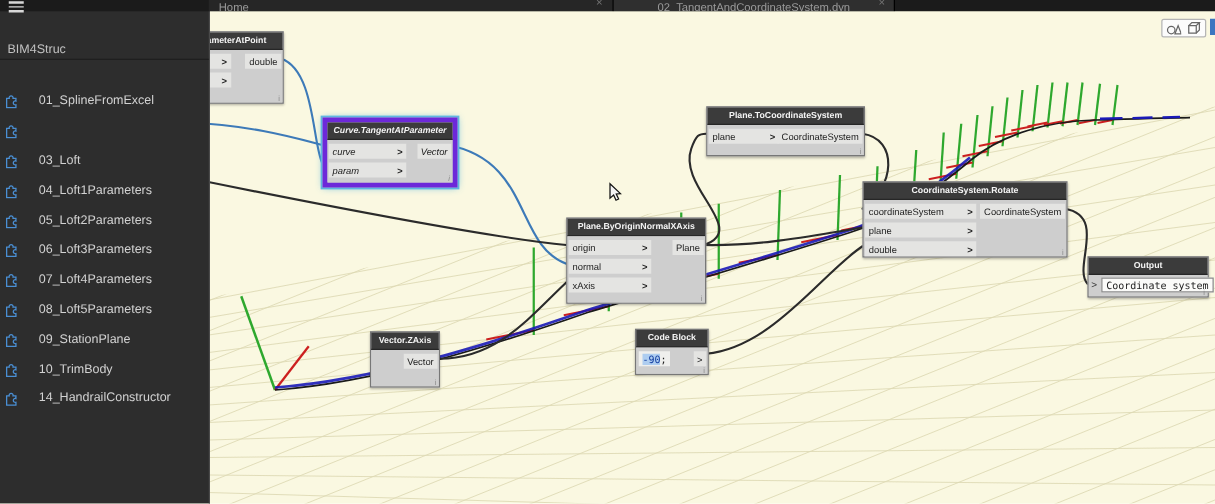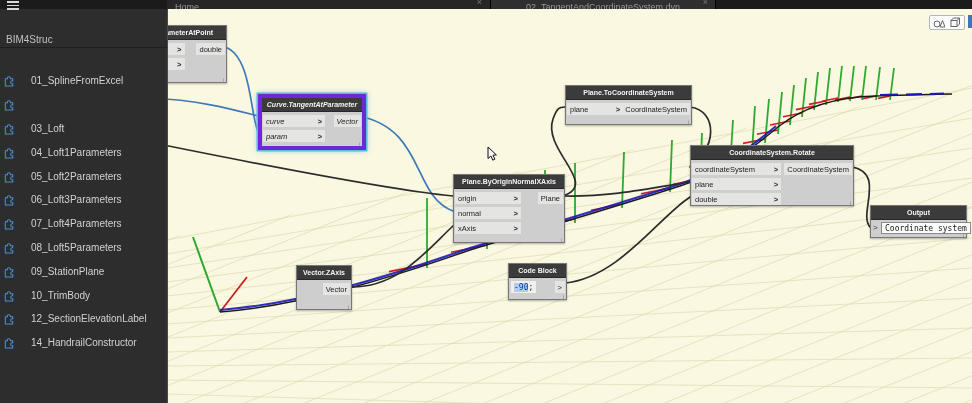--- a/index.html
+++ b/index.html
@@ -373,26 +373,20 @@
         <div class="sb-item">
           <svg width="13" height="13" viewBox="0 0 14 14">
             <path d="M2.5,5 h2.2 a1.7,1.7 0 1 1 3.3,0 H10.5 v2.4 a1.7,1.7 0 1 0 0,3.2 V13 H2.5 z" fill="none" stroke="#4a8fd4" stroke-width="1.1"></path>
           </svg>
           <span>10_TrimBody</span>
         </div>
         <div class="sb-item">
           <svg width="13" height="13" viewBox="0 0 14 14">
             <path d="M2.5,5 h2.2 a1.7,1.7 0 1 1 3.3,0 H10.5 v2.4 a1.7,1.7 0 1 0 0,3.2 V13 H2.5 z" fill="none" stroke="#4a8fd4" stroke-width="1.1"></path>
           </svg>
-          <span>12_SectionElevationLabel</span>
-        </div>
-        <div class="sb-item">
-          <svg width="13" height="13" viewBox="0 0 14 14">
-            <path d="M2.5,5 h2.2 a1.7,1.7 0 1 1 3.3,0 H10.5 v2.4 a1.7,1.7 0 1 0 0,3.2 V13 H2.5 z" fill="none" stroke="#4a8fd4" stroke-width="1.1"></path>
-          </svg>
           <span>14_HandrailConstructor</span>
         </div>
       </div>
   </div>
   <div id="menu-icon">
       <div></div>
       <div></div>
       <div></div>
     </div>
 

